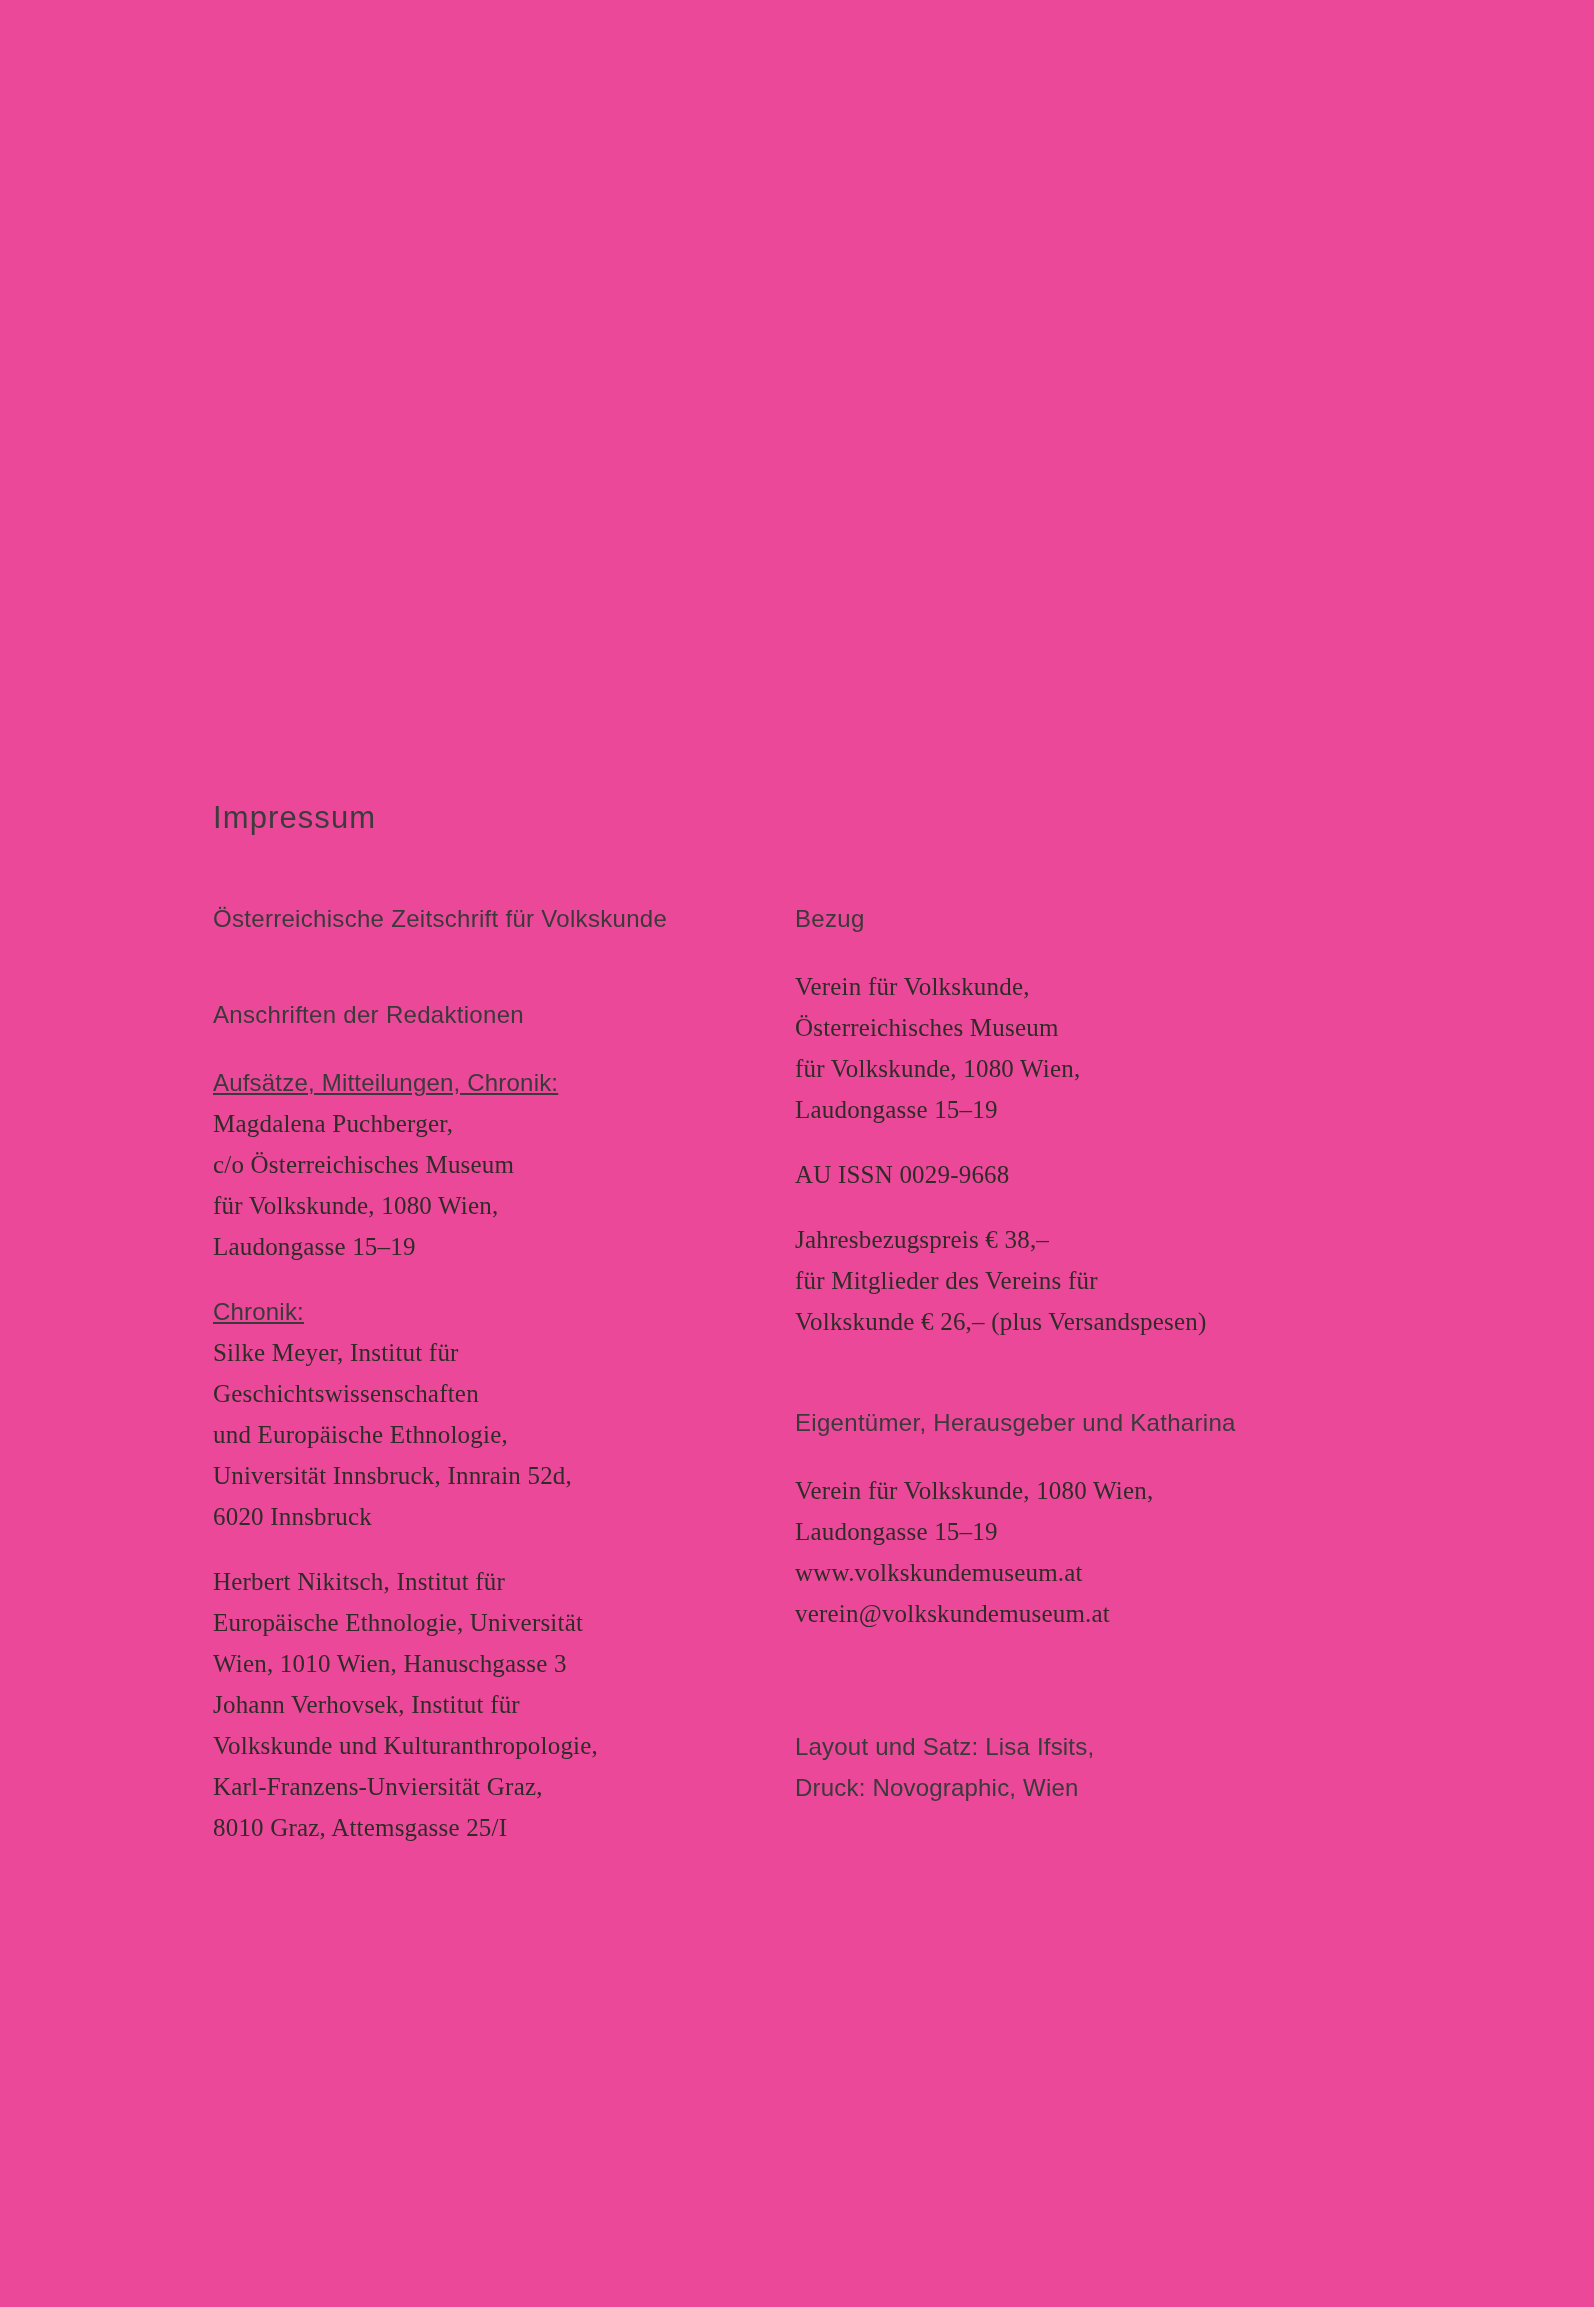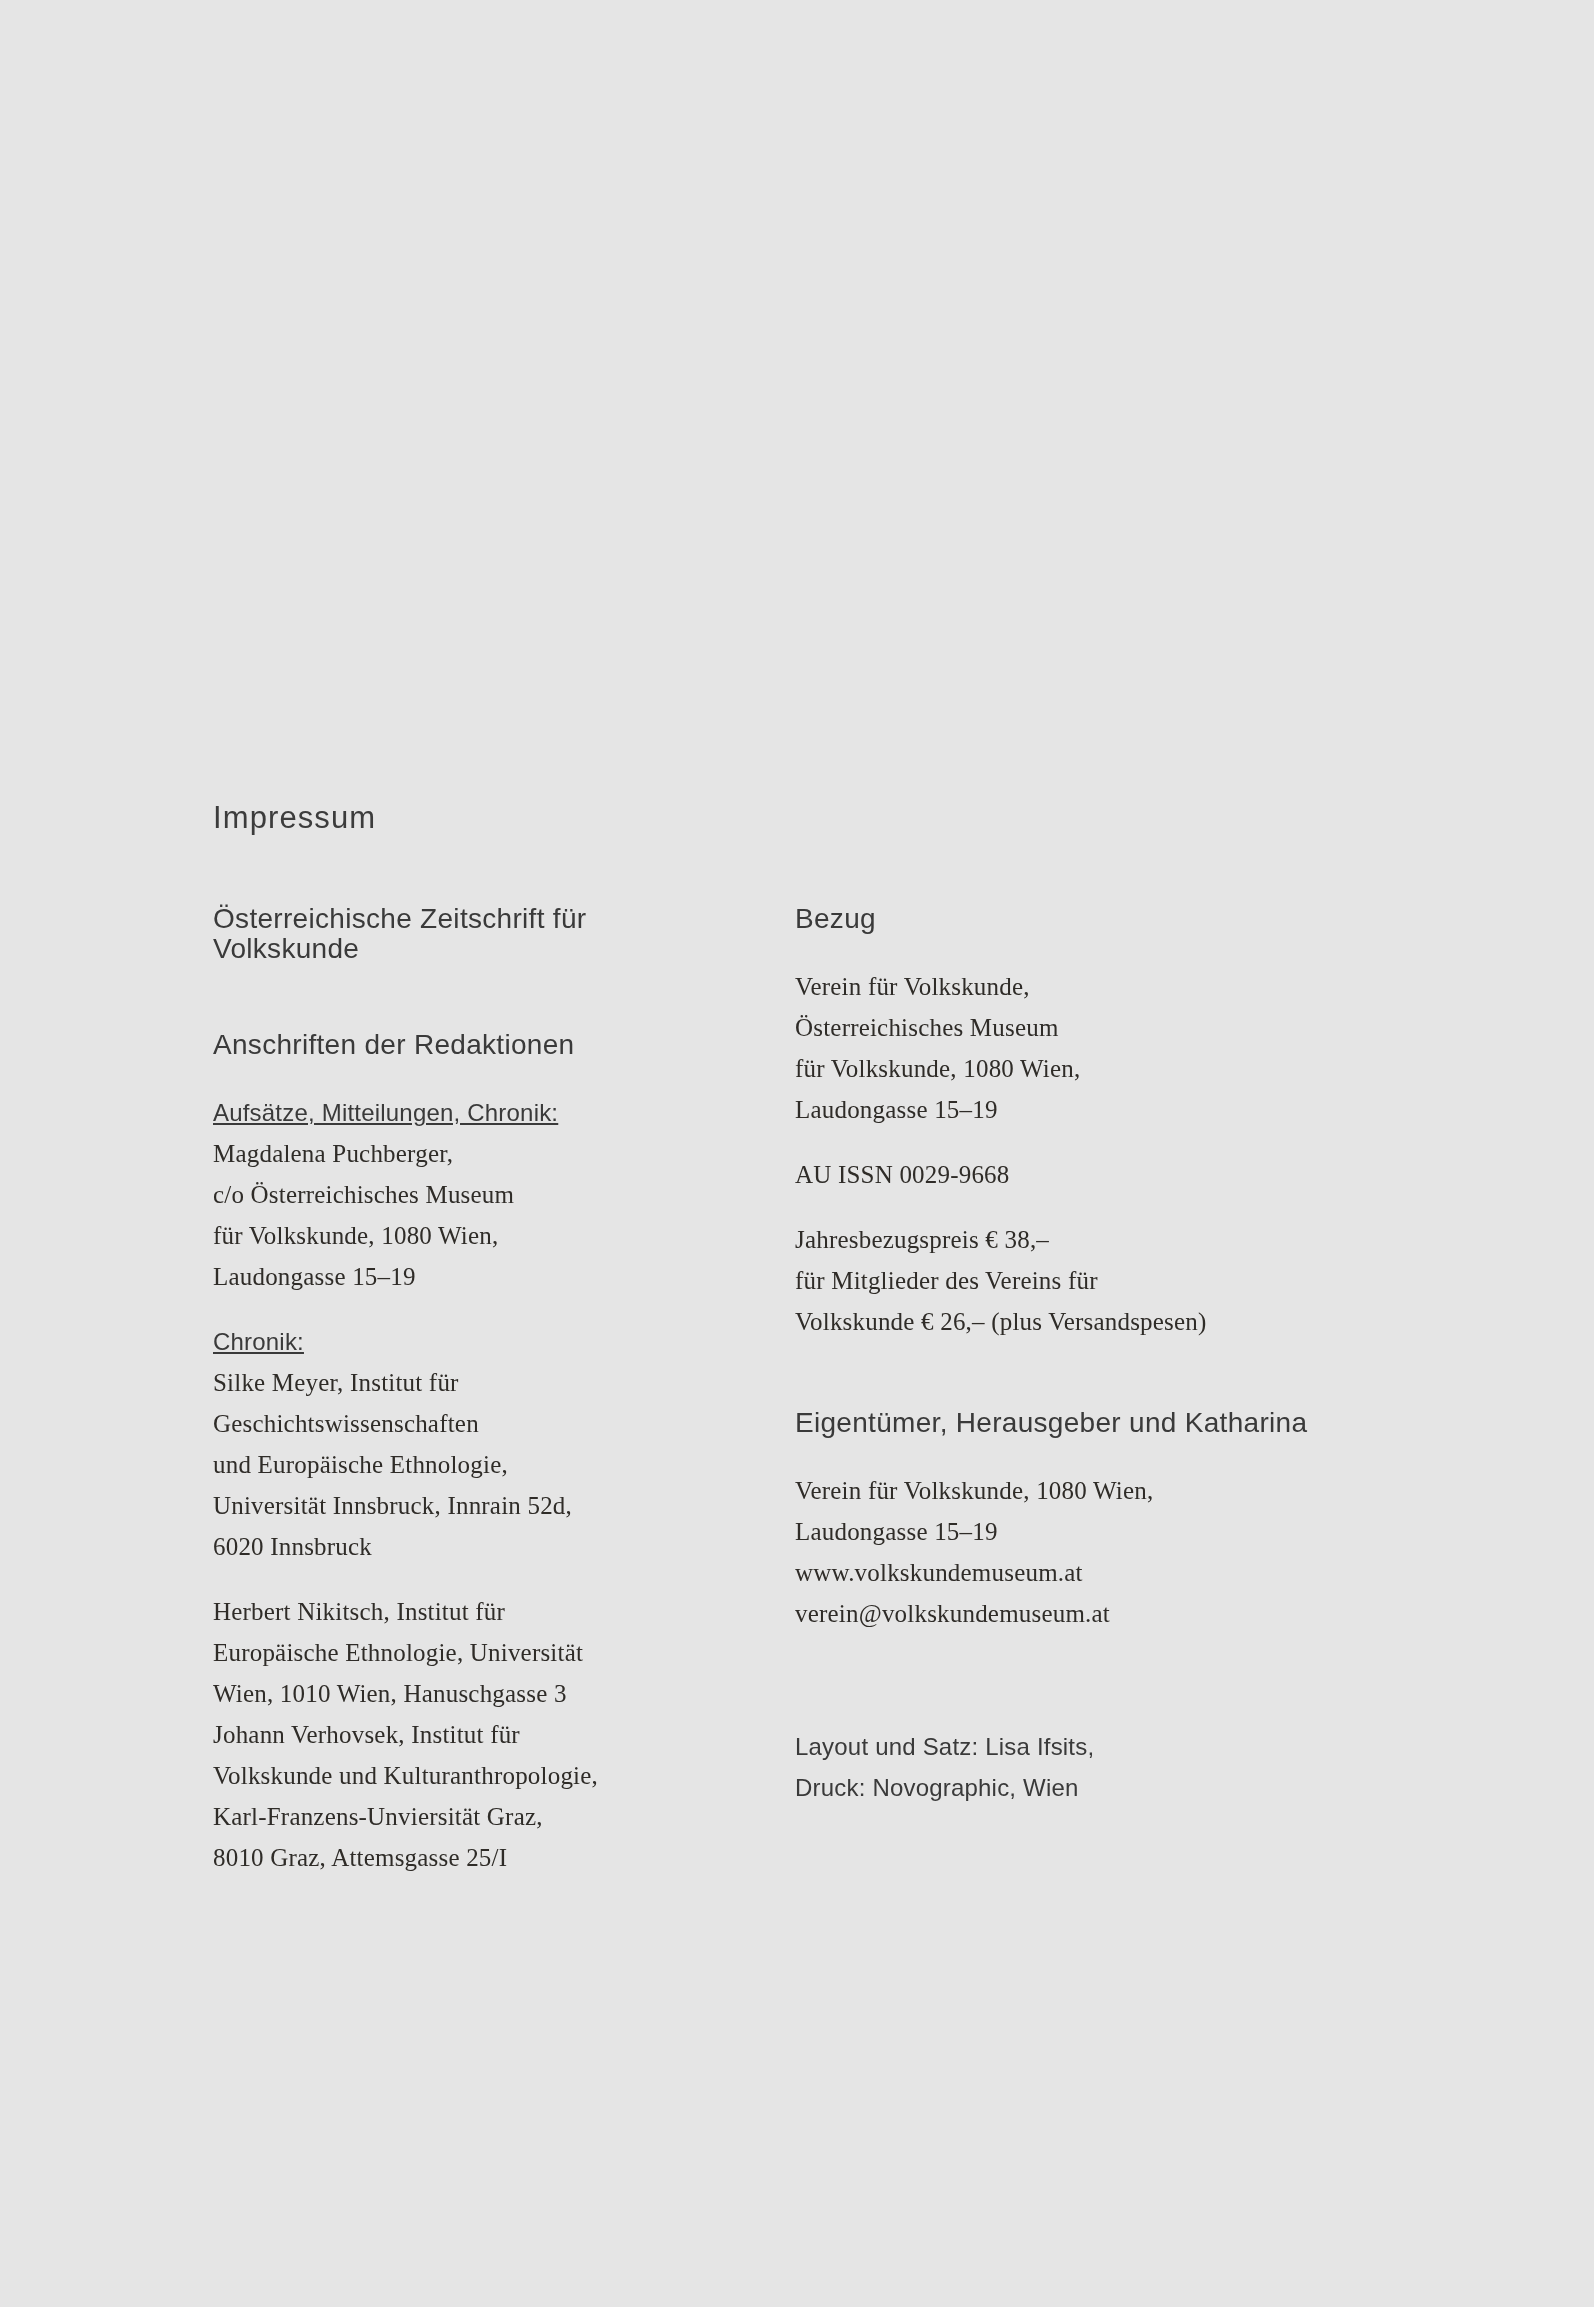--- a/index.html
+++ b/index.html
@@ -1,21 +1,21 @@
 <!DOCTYPE html>
 <html style="font-size:12.8px"><head>
 <meta charset="utf-8">
 <style>
   * { margin: 0; padding: 0; box-sizing: border-box; }
   html, body { background: #ffffff; }
   .page {
     position: relative;
     width: 1595px;
     height: 2307px;
-    background: #e5e5e5;
+    background: #ec4899;
     font-family: "Liberation Serif", serif;
     color: #2f2c28;
     overflow: hidden;
   }
   .page-title {
     position: absolute;
     left: 213px;
     top: 800px;
     font-family: "Liberation Sans", sans-serif;
     font-weight: 400;
@@ -28,21 +28,21 @@
     left: 213px;
     top: 904px;
     display: flex;
     gap: 72px;
   }
   .col-left  { width: 510px; }
   .col-right { width: 638px; }
   .sans-heading {
     font-family: "Liberation Sans", sans-serif;
     font-weight: 400;
-    font-size: 28px;
+    font-size: 24px;
     line-height: 30px;
     letter-spacing: 0.3px;
     color: #3a3a3a;
     margin-bottom: 32px;
   }
   .section-gap { margin-top: 66px; }
   .serif-block {
     font-size: 25px;
     line-height: 41px;
     letter-spacing: 0.2px;

